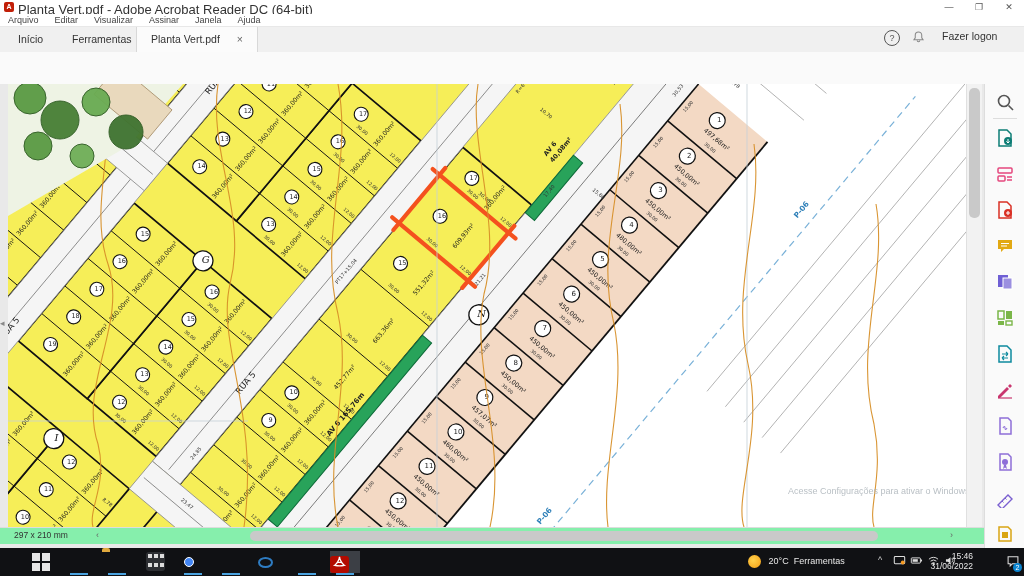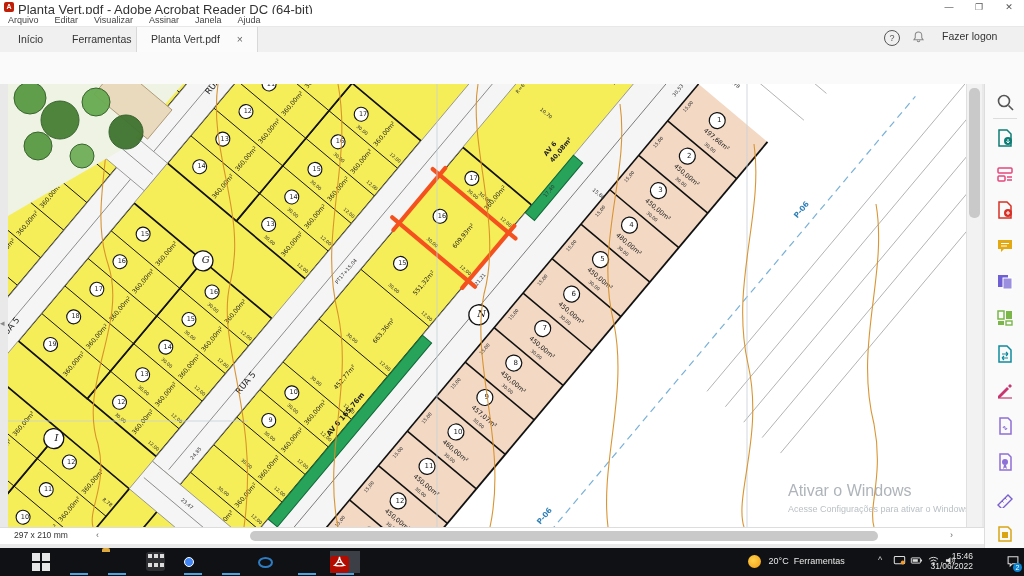--- a/index.html
+++ b/index.html
@@ -28,21 +28,21 @@
     font-size:9px;text-align:center;line-height:15px;color:#333;}
   .zoombox{position:absolute;top:60px;width:46px;height:15px;border:1px solid #bbb;background:#fff;
     font-size:9px;text-align:left;padding-left:6px;line-height:15px;color:#333;}
   .zoombox .car{float:right;margin-right:4px;color:#666;font-size:8px;}
   .handon{background:#dcebfa;border-radius:3px;color:#1668b5;}
   
   #docarea{left:0;top:84px;width:984px;height:464px;background:#e9e9e9;}
   #map{position:absolute;left:8px;top:0;background:#ffffff;}
   #vscroll{position:absolute;left:966px;top:0;width:15px;height:443px;background:#f2f2f2;border-left:1px solid #e0e0e0;}
   #vthumb{position:absolute;left:2px;top:4px;width:11px;height:130px;background:#c9c9c9;border-radius:5px;}
-  #hscroll{position:absolute;left:0;top:443px;width:984px;height:16px;background:#ffffff;border-top:1px solid #ddd;}
+  #hscroll{position:absolute;left:0;top:443px;width:984px;height:16px;background:#86efac;border-top:1px solid #ddd;}
   #hthumb{position:absolute;left:250px;top:3px;width:628px;height:10px;background:#c9c9c9;border-radius:5px;}
   #pagesize{position:absolute;left:14px;top:2px;font-size:8.5px;color:#333;}
   .scrarrow{position:absolute;top:2px;font-size:9px;color:#666;}
   #leftpane-arrow{position:absolute;left:0px;top:234px;font-size:9px;color:#888;}
   #watermark{position:absolute;left:788px;top:398px;color:#9aa2a8;opacity:.8;}
   #watermark .w1{font-size:16px;}
   #watermark .w2{font-size:9px;color:#a8b0b6;margin-top:4px;}
   
   #sidebar{left:984px;top:84px;width:40px;height:464px;background:#fafafa;border-left:1px solid #ddd;}
   .stool{position:absolute;left:10px;width:20px;height:20px;}
@@ -733,21 +733,20 @@
         <polygon points="0,0 175,0 120,62 0,132" fill="#eef3e4"></polygon>
         <polygon points="139.6,55.1 164,25.9 110.4,-19.1 86,10.3" fill="#e9d9bd" stroke="#b09a78" stroke-width="1"></polygon>
         <circle cx="22" cy="14" r="16" fill="#5a9a43" stroke="#2f5c23" stroke-width="1" opacity="0.95"></circle>
         <circle cx="52" cy="36" r="19" fill="#477f35" stroke="#2f5c23" stroke-width="1" opacity="0.95"></circle>
         <circle cx="88" cy="18" r="14" fill="#69ab52" stroke="#2f5c23" stroke-width="1" opacity="0.95"></circle>
         <circle cx="118" cy="48" r="17" fill="#3f7330" stroke="#2f5c23" stroke-width="1" opacity="0.95"></circle>
         <circle cx="30" cy="62" r="14" fill="#5a9a43" stroke="#2f5c23" stroke-width="1" opacity="0.95"></circle>
         <circle cx="74" cy="72" r="12" fill="#6fae57" stroke="#2f5c23" stroke-width="1" opacity="0.95"></circle>
       </svg>
     <div id="watermark">
-      <div class="w1">Ativar o Windows</div>
       <div class="w2">Acesse Configurações para ativar o Windows.</div>
     </div>
     <span id="leftpane-arrow">◂</span>
     <div id="vscroll">
         <div id="vthumb"></div>
       </div>
     <div id="hscroll">
       <span id="pagesize">297 x 210 mm</span>
       <span class="scrarrow" style="left:96px;">‹</span>
       <div id="hthumb"></div>

